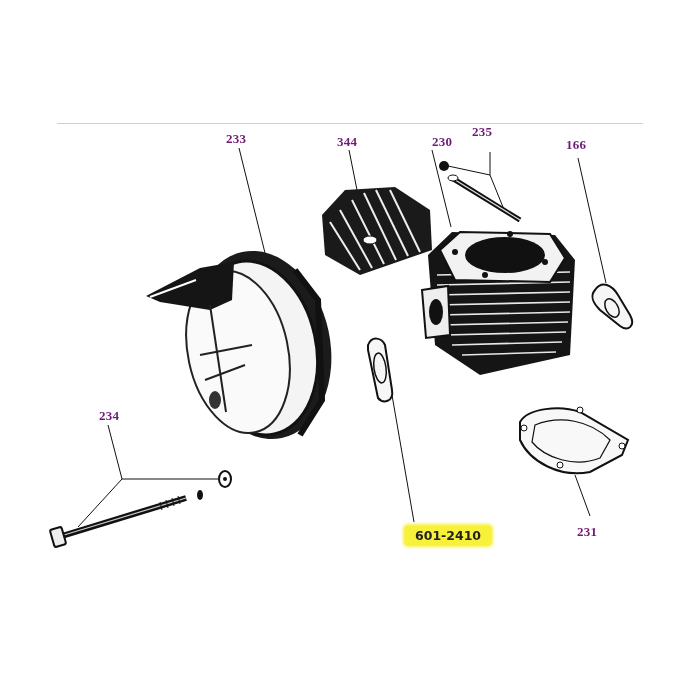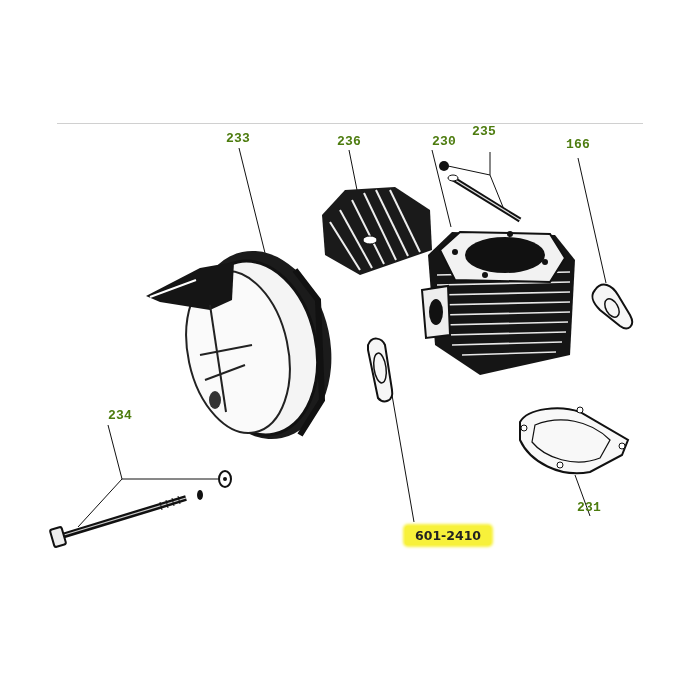--- a/index.html
+++ b/index.html
@@ -1,18 +1,18 @@
 <!DOCTYPE html>
 <html><head>
 <meta charset="utf-8">
 <style>
   html, body { margin:0; padding:0; background:#ffffff; }
   body { width:700px; height:700px; position:relative; overflow:hidden; font-family:"Liberation Sans", sans-serif; }
   .rule { position:absolute; left:57px; top:123px; width:586px; height:1px; background:#d0d0d0; }
-  .lbl { position:absolute; font-family:Liberation Mono, monospace; font-weight:bold; font-size:13px; color:#4d7c0f; letter-spacing:0.2px; }
+  .lbl { position:absolute; font-family:Liberation Serif, serif; font-weight:bold; font-size:13px; color:#701a75; letter-spacing:0.2px; }
   .hl { position:absolute; font-family:"DejaVu Sans", sans-serif; font-weight:bold; font-size:12.5px; color:#222; background:#f7f13a; padding:2px 10px; border-radius:3px; box-shadow:0 0 3px 2px #f7f13a;margin-left:30px; }
   svg.art { position:absolute; left:0; top:0; width:700px; height:700px; }
 </style>
 </head>
 <body>
 
 <div class="rule"></div>
 
 <svg class="art" viewBox="0 0 700 700">
 
@@ -115,19 +115,19 @@
       <line x1="178" y1="496" x2="180" y2="504"></line>
     </g>
     <rect x="52" y="528" width="12" height="18" rx="2" fill="#eee" stroke="#111" stroke-width="2" transform="rotate(-16 58 537)"></rect>
     <ellipse cx="200" cy="495" rx="3" ry="5" fill="#111"></ellipse>
     <ellipse cx="225" cy="479" rx="6" ry="8" fill="#fff" stroke="#111" stroke-width="2"></ellipse>
     <circle cx="225" cy="479" r="2" fill="#111"></circle>
   </g>
 </svg>
 
 <div class="lbl" style="left:226px;top:131px;">233</div>
-<div class="lbl" style="left:337px;top:134px;">236</div>
+<div class="lbl" style="left:337px;top:134px;">344</div>
 <div class="lbl" style="left:432px;top:134px;">230</div>
 <div class="lbl" style="left:472px;top:124px;">235</div>
 <div class="lbl" style="left:566px;top:137px;">166</div>
-<div class="lbl" style="left:108px;top:408px;">234</div>
-<div class="lbl" style="left:577px;top:500px;">231</div>
+<div class="lbl" style="left:99px;top:408px;">234</div>
+<div class="lbl" style="left:577px;top:524px;">231</div>
 <div class="hl" style="left:375px;top:526px;">601-2410</div>
 
 </body></html>

